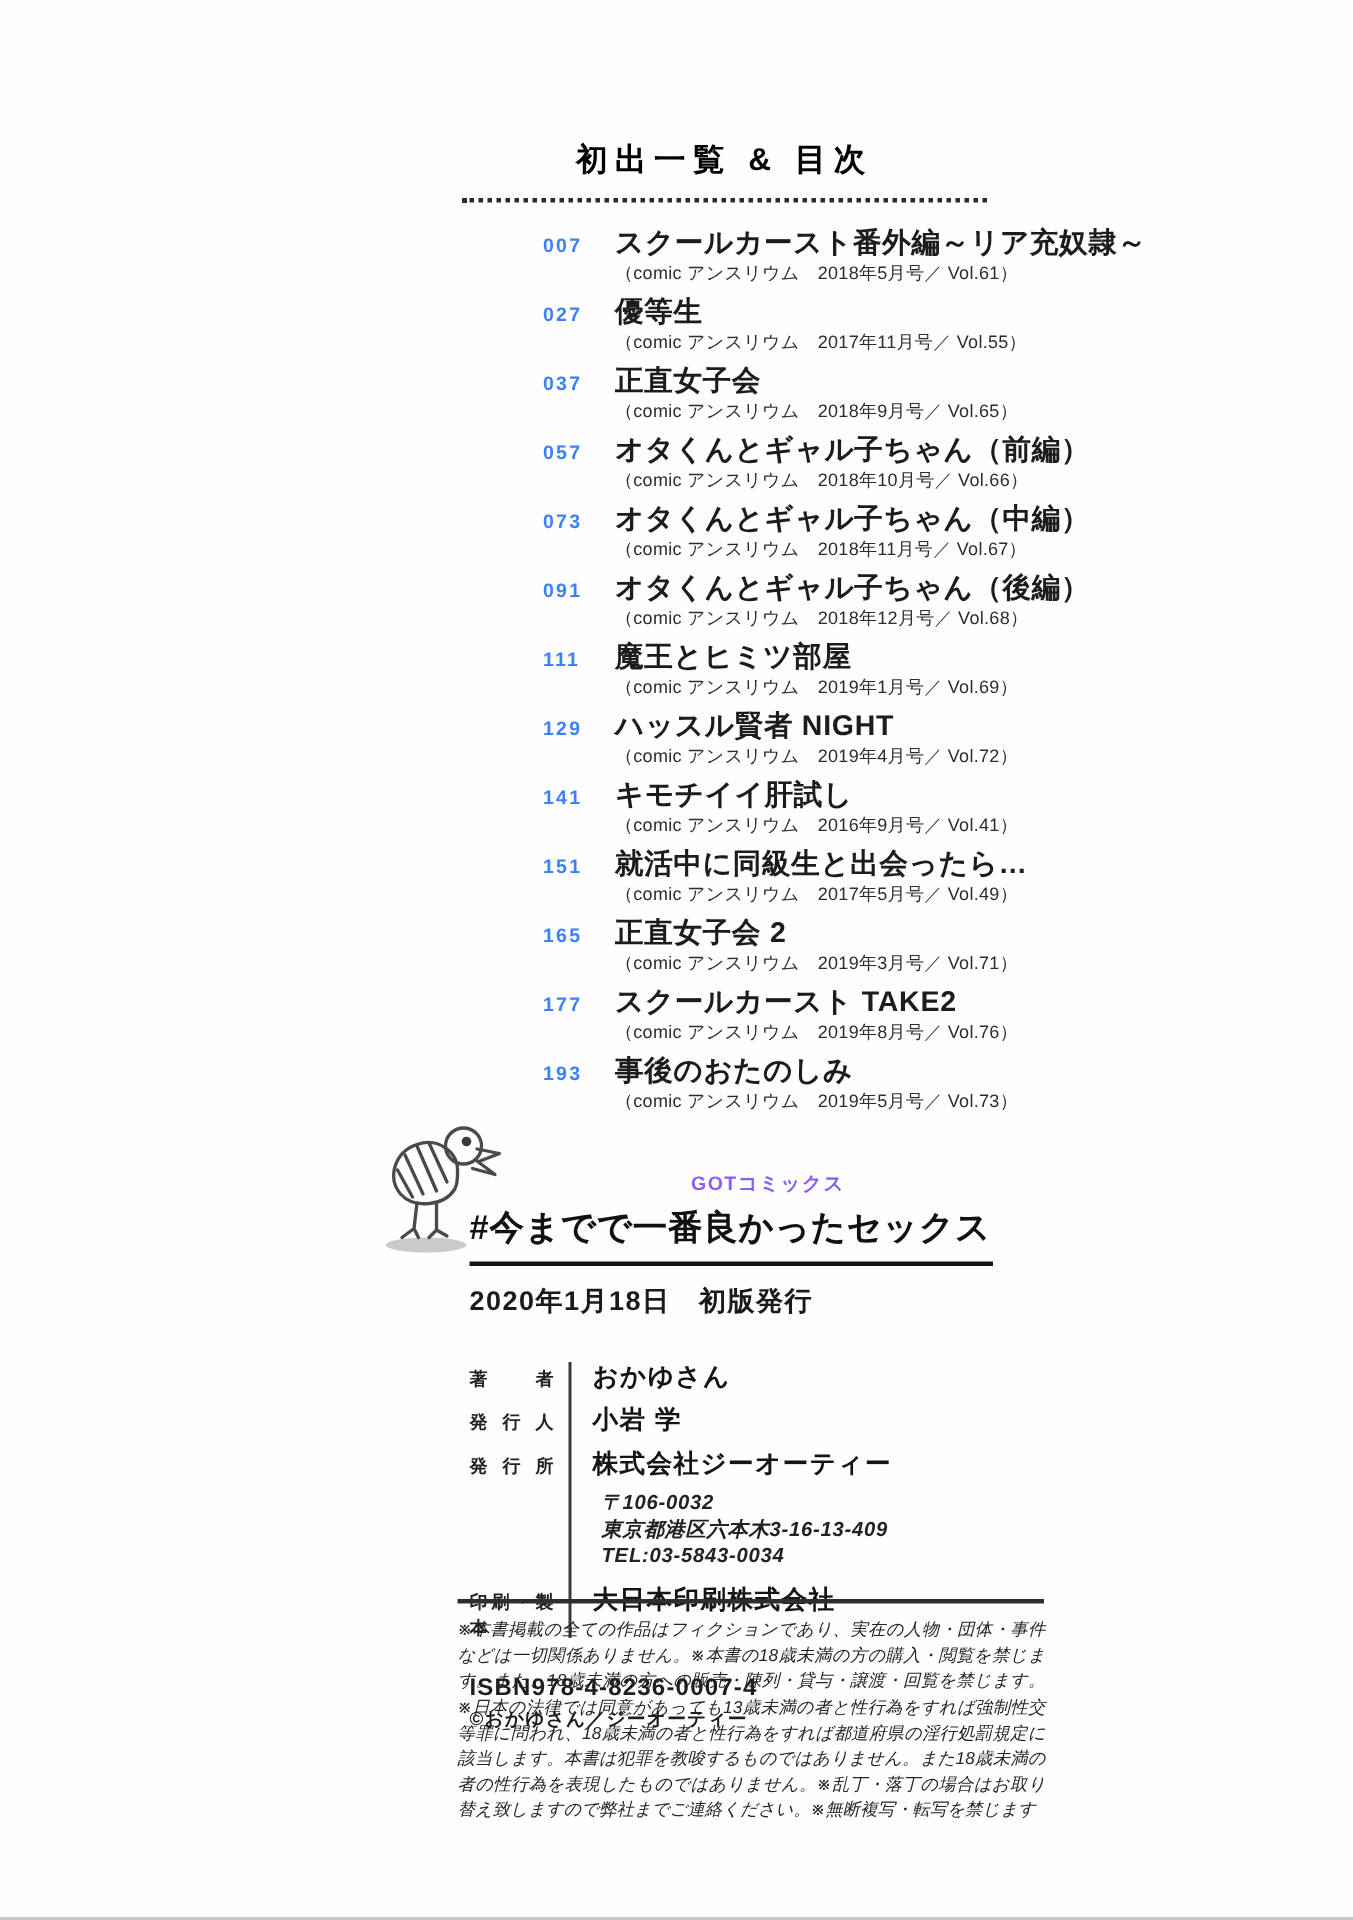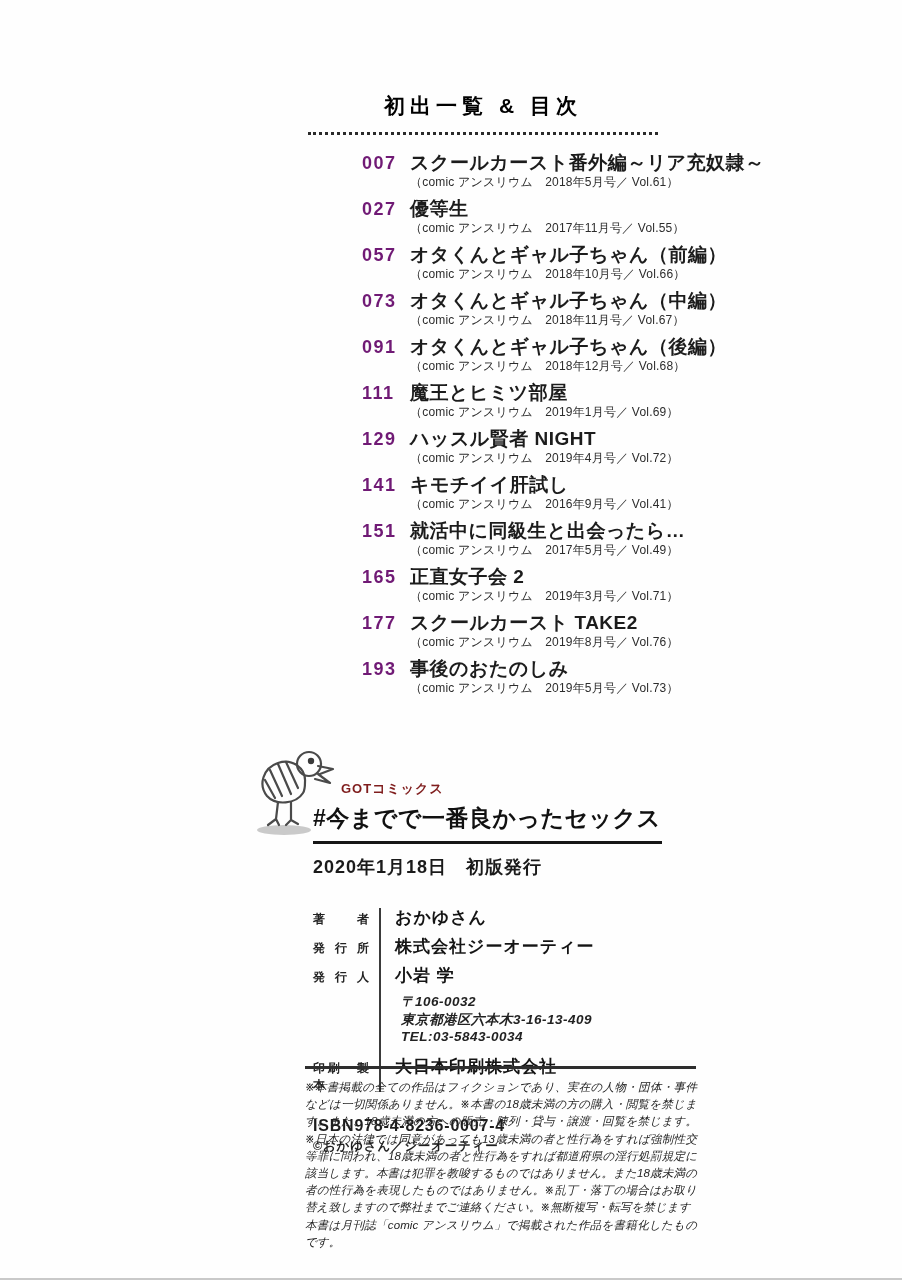--- a/index.html
+++ b/index.html
@@ -19,36 +19,36 @@
     margin:0 0 12px 0;
     font-size:21px;font-weight:bold;text-align:center;
     letter-spacing:5px;color:#000000;
   }
   .dotted-divider{border-bottom:3px dotted #2a2a2a;height:0;margin:0 0 17px 0;}
   .toc-list{list-style:none;margin:0;padding:0 0 0 54px;}
   .toc-entry{margin:0 0 8px 0;}
   .toc-row{display:flex;align-items:baseline;}
   .toc-num{
     width:40px;flex:0 0 auto;
-    font-size:18px;font-weight:bold;letter-spacing:1.5px;color:#701a75;
+    font-size:13px;font-weight:bold;letter-spacing:1.5px;color:#3b82f6;
   }
   .toc-ttl{
     margin-left:8px;font-size:19px;font-weight:bold;
     letter-spacing:0.5px;line-height:22px;color:#1c1c1c;white-space:nowrap;
   }
   .toc-src{
     margin:1px 0 0 48px;
     font-size:12px;line-height:15px;color:#2c2c2c;
     letter-spacing:0.2px;white-space:nowrap;
   }
   
   .bird-wrap{position:absolute;left:248px;top:742px;width:92px;height:96px;}
   
   .colophon{position:absolute;left:313px;top:780px;width:370px;}
-  .imprint{margin-left:28px;font-size:13px;font-weight:bold;letter-spacing:1px;color:#7f1d1d;}
+  .imprint{margin-left:28px;font-size:13px;font-weight:bold;letter-spacing:1px;color:#8b5cf6;text-align:center;}
   .book-title{
     margin-top:5px;font-size:23px;font-weight:bold;
     letter-spacing:0.5px;color:#111;white-space:nowrap;
   }
   .title-underline{margin-top:7px;width:349px;height:3px;background:#161616;}
   .edition-line{margin-top:11px;font-size:18px;font-weight:bold;letter-spacing:1px;color:#1a1a1a;}
   .c-table{position:relative;margin-top:27px;}
   .c-rule{position:absolute;left:66px;top:2px;bottom:2px;width:2px;background:#3a3a3a;}
   .c-row{display:flex;align-items:baseline;margin-bottom:6px;}
   .c-label{
@@ -91,20 +91,27 @@
           <span class="toc-ttl">スクールカースト番外編～リア充奴隷～</span>
         </div>
         <div class="toc-src">（comic アンスリウム　2018年5月号／ Vol.61）</div>
       </li>
       <li class="toc-entry">
         <div class="toc-row">
           <span class="toc-num">027</span>
           <span class="toc-ttl">優等生</span>
         </div>
         <div class="toc-src">（comic アンスリウム　2017年11月号／ Vol.55）</div>
+      </li>
+      <li class="toc-entry">
+        <div class="toc-row">
+          <span class="toc-num">037</span>
+          <span class="toc-ttl">正直女子会</span>
+        </div>
+        <div class="toc-src">（comic アンスリウム　2018年9月号／ Vol.65）</div>
       </li>
       <li class="toc-entry">
         <div class="toc-row">
           <span class="toc-num">057</span>
           <span class="toc-ttl">オタくんとギャル子ちゃん（前編）</span>
         </div>
         <div class="toc-src">（comic アンスリウム　2018年10月号／ Vol.66）</div>
       </li>
       <li class="toc-entry">
         <div class="toc-row">
@@ -194,26 +201,26 @@
     <div class="title-underline"></div>
     <div class="edition-line">2020年1月18日　初版発行</div>
 
     <div class="c-table">
       <div class="c-rule"></div>
       <div class="c-row">
         <div class="c-label">著者</div>
         <div class="c-val">おかゆさん</div>
       </div>
       <div class="c-row">
+        <div class="c-label">発行人</div>
+        <div class="c-val">小岩 学</div>
+      </div>
+      <div class="c-row">
         <div class="c-label">発行所</div>
         <div class="c-val">株式会社ジーオーティー</div>
-      </div>
-      <div class="c-row">
-        <div class="c-label">発行人</div>
-        <div class="c-val">小岩 学</div>
       </div>
       <div class="c-address">
         <div>〒106-0032</div>
         <div>東京都港区六本木3-16-13-409</div>
         <div>TEL:03-5843-0034</div>
       </div>
       <div class="c-row printer">
         <div class="c-label">印刷・製本</div>
         <div class="c-val">大日本印刷株式会社</div>
       </div>
@@ -221,16 +228,15 @@
 
     <div class="isbn-block">
       <div class="isbn-line">ISBN978-4-8236-0007-4</div>
       <div class="copyright-line">©おかゆさん／ジーオーティー</div>
     </div>
   </section>
 
   <div class="disclaimer-rule"></div>
   <section class="disclaimer">
     <p>※本書掲載の全ての作品はフィクションであり、実在の人物・団体・事件などは一切関係ありません。※本書の18歳未満の方の購入・閲覧を禁じます。また、18歳未満の方への販売・陳列・貸与・譲渡・回覧を禁じます。※日本の法律では同意があっても13歳未満の者と性行為をすれば強制性交等罪に問われ、18歳未満の者と性行為をすれば都道府県の淫行処罰規定に該当します。本書は犯罪を教唆するものではありません。また18歳未満の者の性行為を表現したものではありません。※乱丁・落丁の場合はお取り替え致しますので弊社までご連絡ください。※無断複写・転写を禁じます</p>
-    <p>本書は月刊誌「comic アンスリウム」で掲載された作品を書籍化したものです。</p>
   </section>
 
 </div>
 
 </body></html>

